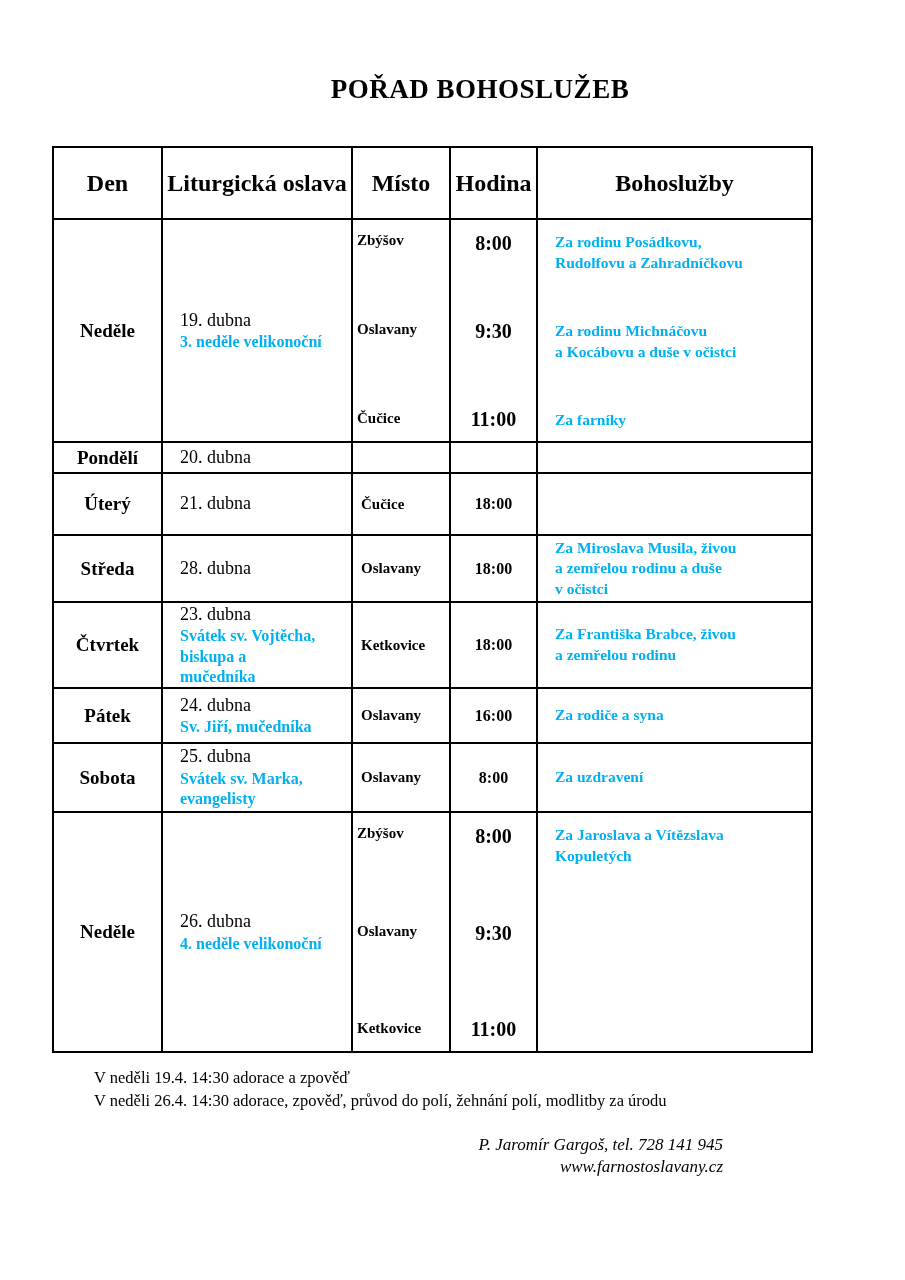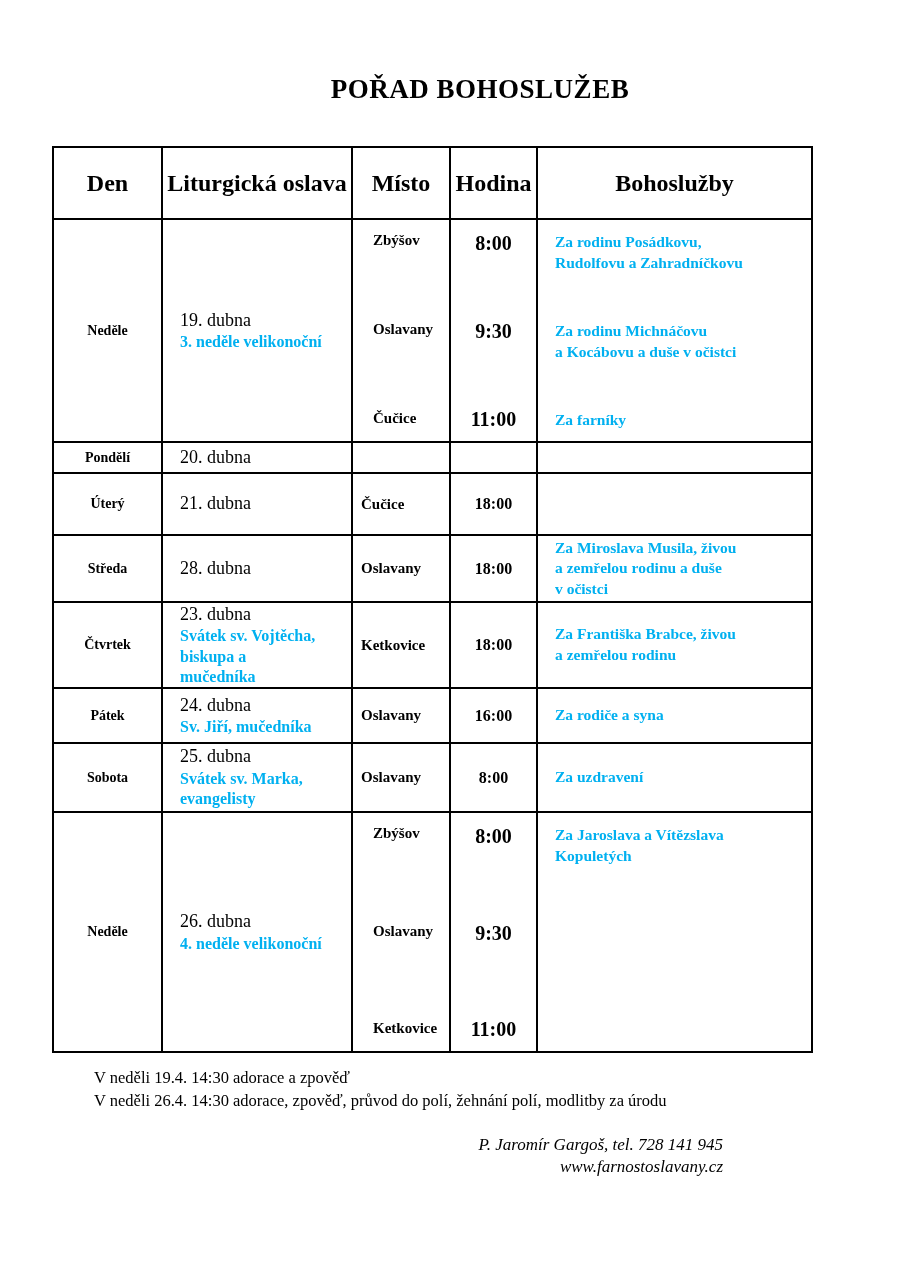--- a/index.html
+++ b/index.html
@@ -29,37 +29,37 @@
   }
   .c {
     box-sizing:border-box;
     border-right:2px solid #000; border-bottom:2px solid #000;
     overflow:hidden;
   }
   .hc {
     display:flex; align-items:center; justify-content:center;
     text-align:center; font-weight:bold; font-size:24px; line-height:1.2;
   }
-  .day  { display:flex; align-items:center; justify-content:center; font-weight:bold; font-size:14px; }
+  .day  { display:flex; align-items:center; justify-content:center; font-weight:bold; font-size:19px; }
   .lit  { display:flex; flex-direction:column; justify-content:center; padding-left:17px; padding-right:5px; }
   .date { font-weight:normal; font-size:18px; line-height:1.3; }
   .feast{ font-weight:bold; font-size:16px; line-height:1.27; white-space:pre-line; }
   .cyan { color:#00b0f0; }
   .place{ display:flex; align-items:center; font-weight:bold; font-size:15px; padding-left:8px; }
   .hour { display:flex; align-items:center; justify-content:center; font-weight:bold; font-size:16px; }
   .serv {
     display:flex; align-items:center;
     font-weight:bold; font-size:15.5px; line-height:1.33;
     padding-left:17px; padding-right:6px; white-space:pre-line;
   }
   
   .multi { display:flex; flex-direction:column; justify-content:space-between;
            padding-top:12px; padding-bottom:10px; }
   .multi .sub { min-height:21px; }
-  .placecol .sub { padding-left:20px;  font-weight:bold; font-size:15px; }
+  .placecol .sub { padding-left:4px;  font-weight:bold; font-size:15px; }
   .hourcol  .sub { text-align:center; font-weight:bold; font-size:20px; }
   .servcol  .sub { padding-left:17px; padding-right:6px; font-weight:bold;
                    font-size:15.5px; line-height:1.33; white-space:pre-line; }
 
   
   .notes { position:absolute; left:94px; top:1066px; font-size:16.5px; line-height:1.4; }
   .signature {
     position:absolute; right:54px; top:1134px;
     text-align:right; font-style:italic; font-size:17px; line-height:1.32;
   }

